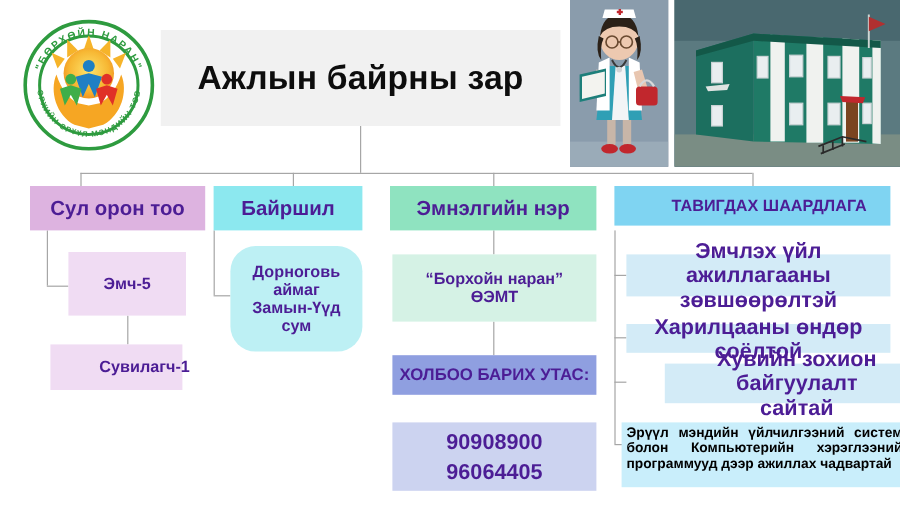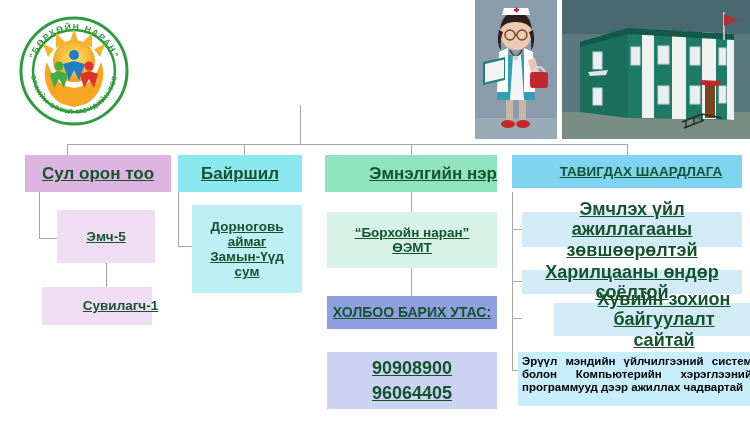--- a/index.html
+++ b/index.html
@@ -73,42 +73,41 @@
   .conn-v { width: 1px; }
   .conn-h { height: 1px; }
 
   
   .box {
     position: absolute;
     display: flex;
     align-items: center;
     justify-content: center;
     text-align: center;
-    color: #14532d;
+    color: #4c1d95;
     box-sizing: border-box;
     line-height: 1.12;
-    text-decoration: underline;
   }
   .hdr {
     font-size: 17px;
     font-weight: bold;
   }
   .sub {
     font-size: 13.5px;
     font-weight: bold;
   }
 
   
   .c1-hdr { background: #ddb3e0; }
   .c1-sub { background: #f0dcf3; }
   
   .c2-hdr { background: #8ce8ef; }
-  .c2-sub { background: #bdf0f4; }
-  
-  .c3-hdr { background: #8fe3c0; justify-content: flex-end; }
+  .c2-sub { background: #bdf0f4; border-radius: 21px; }
+  
+  .c3-hdr { background: #8fe3c0; }
   .c3-sub { background: #d5f2e5; }
   .c3-phone-hdr {
     background: #8f9fe0;
     font-size: 14px;
     font-weight: bold;
   }
   .c3-phone-body {
     background: #ccd3f0;
     font-size: 18px;
     font-weight: bold;
@@ -183,20 +182,23 @@
       </g>
       <text font-family="Liberation Sans, sans-serif" font-size="8.6" font-weight="bold" fill="#2e9b3f" letter-spacing="1.4">
         <textPath href="#arcTop" startOffset="50%" text-anchor="middle">"БӨРХӨЙН НАРАН"</textPath>
       </text>
       <text font-family="Liberation Sans, sans-serif" font-size="6.6" font-weight="bold" fill="#2e9b3f" letter-spacing="1.0">
         <textPath href="#arcBot" startOffset="50%" text-anchor="middle">ӨРХИЙН ЭРҮҮЛ МЭНДИЙН ТӨВ</textPath>
       </text>
     </svg>
   </div>
 
+  <div id="title-box">
+    <span id="title-text">Ажлын байрны зар</span>
+  </div>
 
   <div id="nurse-image">
     <svg viewBox="0 0 82 139" width="82" height="139" aria-hidden="true">
       <rect x="0" y="0" width="82" height="139" fill="#8a9cac"></rect>
       <rect x="0" y="118" width="82" height="21" fill="#9aabb8"></rect>
 
       <rect x="31" y="96" width="7" height="26" rx="3" fill="#c8b6a8"></rect>
       <rect x="44" y="96" width="7" height="26" rx="3" fill="#c8b6a8"></rect>
       <ellipse cx="33" cy="124" rx="7" ry="4" fill="#c1272d"></ellipse>
       <ellipse cx="48" cy="124" rx="7" ry="4" fill="#c1272d"></ellipse>

